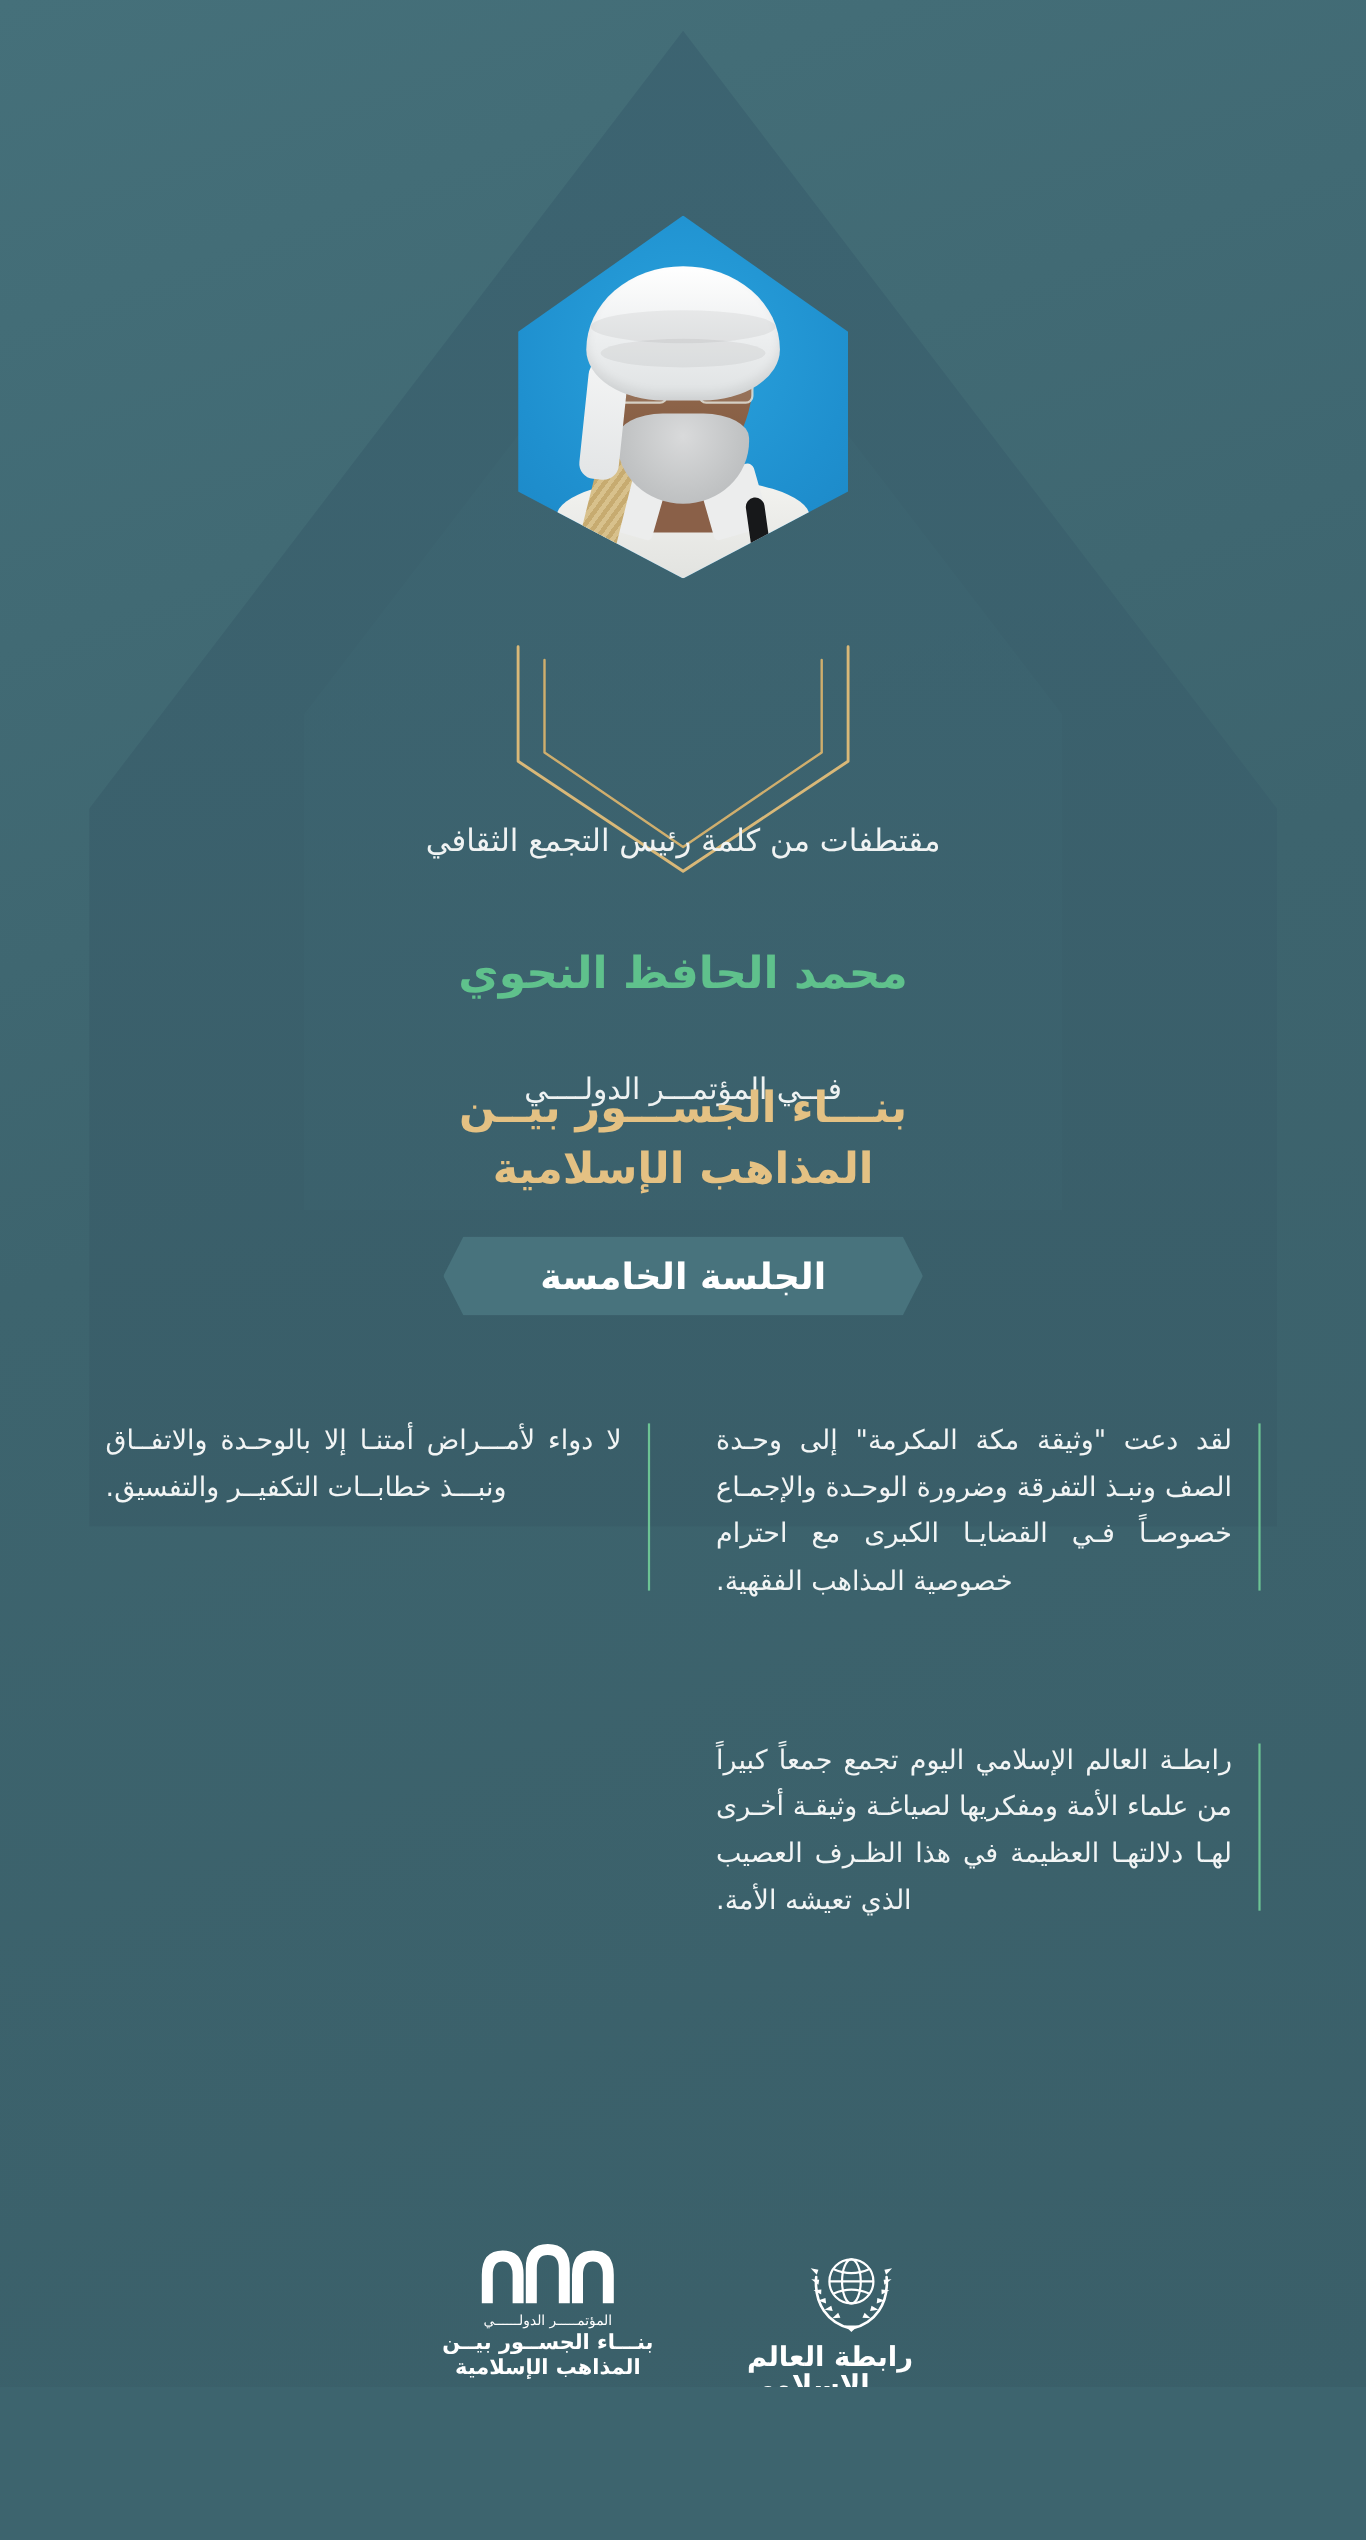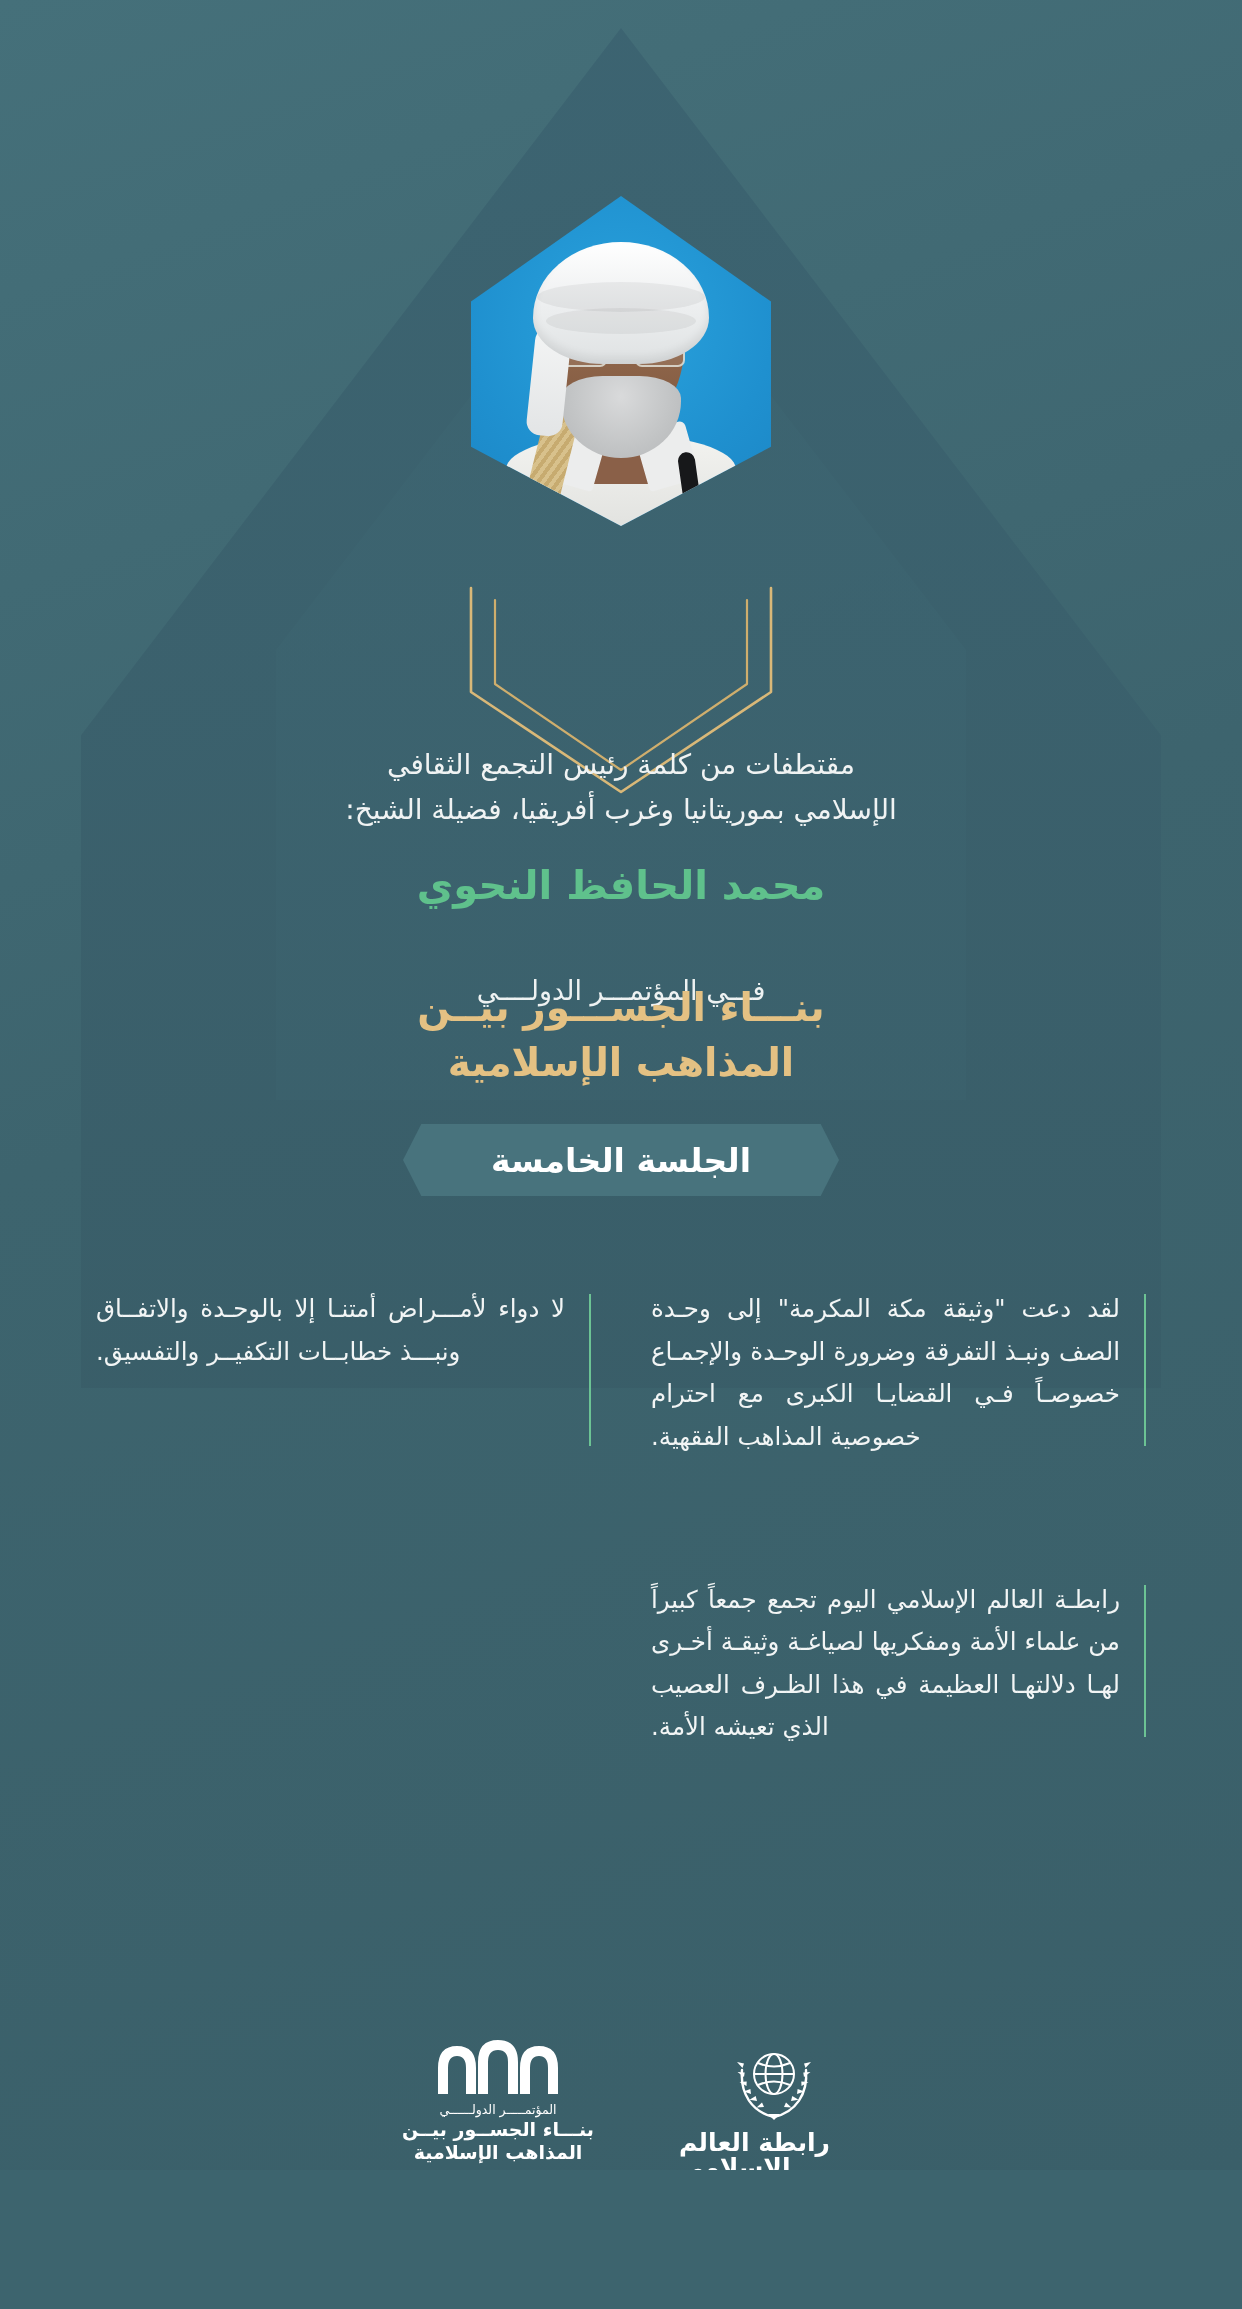--- a/index.html
+++ b/index.html
@@ -321,21 +321,20 @@
     </div>
 
     <svg class="gold-frame" viewBox="0 0 372 420">
       <path d="M36 196 L36 300 L186 400 L336 300 L336 196" fill="none" stroke="#d9b878" stroke-width="2.6" stroke-linecap="round" stroke-linejoin="round"></path>
       <path d="M60 208 L60 292 L186 378 L312 292 L312 208" fill="none" stroke="#cfae6d" stroke-width="2.2" stroke-linecap="round" stroke-linejoin="round"></path>
     </svg>
   </div>
 
   <div class="heading-block intro">
     <div>مقتطفات من كلمة رئيس التجمع الثقافي</div>
-    <div>الإسلامي بموريتانيا وغرب أفريقيا، فضيلة الشيخ:</div>
   </div>
 
   <div class="heading-block speaker-name">محمد الحافظ النحوي</div>
 
   <div class="heading-block conf-line">فـــي المؤتمـــر الدولــــي</div>
 
   <div class="heading-block conf-title">
     <div>بنـــاء الجســـور بيــن</div>
     <div>المذاهب الإسلامية</div>
   </div>

